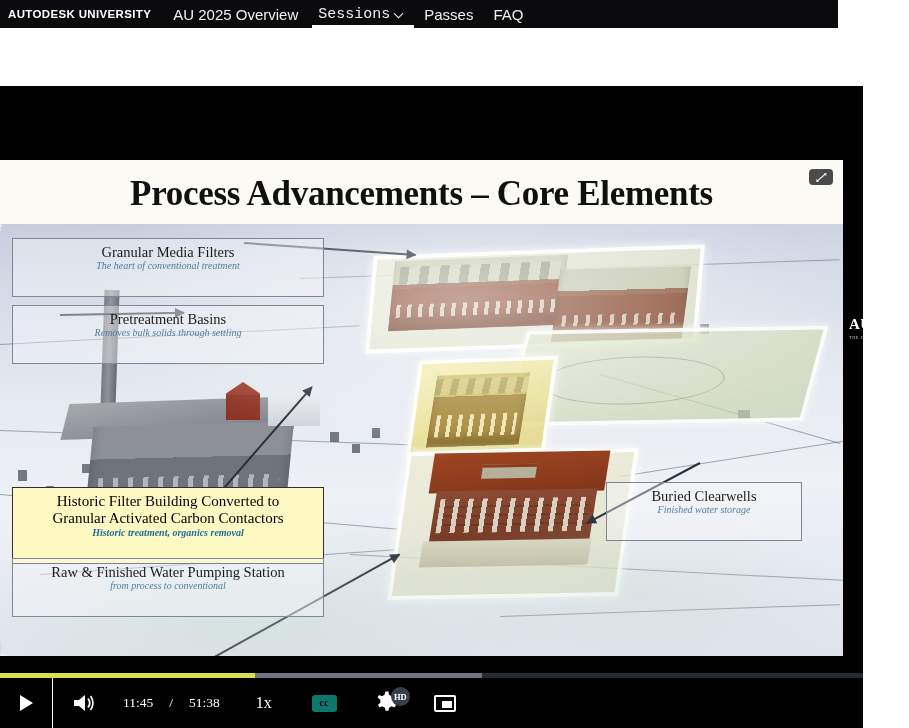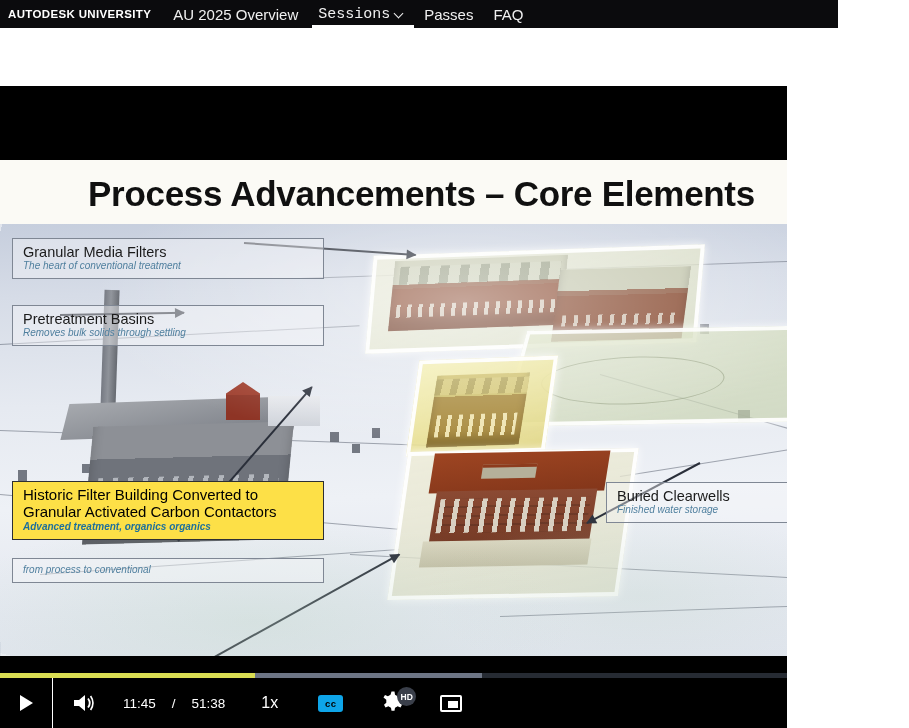--- a/index.html
+++ b/index.html
@@ -43,23 +43,24 @@
 
   
   .pagegap {
     position: absolute; left: 0; top: 28px; width: 909px; height: 58px;
     background: #ffffff;
   }
 
   
   .player {
     position: absolute; left: 0; top: 86px;
-    width: 787px; height: 642px;
+    width: 863px; height: 642px;
     background: #000000;
     overflow: hidden;
+    font-family: Liberation Serif, serif;
   }
 
   
   .stage {
     position: absolute; left: 0; top: 74px;
     width: 843px; height: 496px;
     background: #fbfaf5;
     overflow: hidden;
   }
 
@@ -249,32 +250,33 @@
     content: ""; position: absolute; right: -1px; top: -4px;
     border-left: 10px solid #2a2f3a;
     border-top: 5px solid transparent;
     border-bottom: 5px solid transparent;
   }
 
   
   .callout {
     position: absolute; z-index: 14;
     border: 1px solid #7f8794;
-    padding: 5px 10px 7px;
+    padding: 5px 10px 25px;
+    text-align: center;
     line-height: 1.12;
     background: rgba(248,249,251,.42);
   }
   .callout .hd {
     font-size: 14.5px; color: #1b1b1b; white-space: nowrap;
   }
   .callout .sub {
     font-size: 10px; font-style: italic; color: #4f7f9e;
   }
   .callout.solid {
-    background: #fde047; border: 1.6px solid #2d2f33;
+    background: #fef9c3; border: 1.6px solid #2d2f33; margin-top: 6px;
   }
   .callout.solid .hd { font-size: 15px; color: #000; }
   .callout.solid .sub { color: #1d6f9c; font-weight: bold; }
 
   #callout-granular   { left: 12px;  top: 78px;  width: 312px; }
   #callout-pretreat   { left: 12px;  top: 145px; width: 312px; }
   #callout-historic   { left: 12px;  top: 321px; width: 312px; }
   #callout-raw        { left: 12px;  top: 398px; width: 312px; }
   #callout-clearwells { left: 606px; top: 322px; width: 196px; }
 
@@ -324,21 +326,21 @@
   }
   .ctl-vol   { width: 54px; height: 50px; margin-left: 4px; }
   .time {
     color: #ffffff; font-size: 13.5px; display: flex; align-items: center;
     margin-left: 12px; white-space: nowrap;
   }
   .time .sep { margin: 0 16px; color: #ffffff; }
   .speed { color: #ffffff; font-size: 16px; margin-left: 36px; }
   .cc-btn {
     margin-left: 40px; width: 25px; height: 17px; border-radius: 3px;
-    background: #0ea5e9; color: #000000;
+    background: #0f766e; color: #000000;
     font-size: 9.5px; font-weight: bold; letter-spacing: .5px;
     display: flex; align-items: center; justify-content: center;
   }
   .gear-wrap { position: relative; margin-left: 37px; width: 30px; height: 26px; }
   .hd-badge {
     position: absolute; right: -6px; top: -3px;
     width: 19px; height: 19px; border-radius: 50%;
     background: #3a3f4a; color: #ffffff;
     font-size: 8.5px; font-weight: bold;
     display: flex; align-items: center; justify-content: center;
@@ -442,24 +444,25 @@
     </div>
 
     <div class="callout" id="callout-pretreat">
       <div class="hd">Pretreatment Basins</div>
       <div class="sub">Removes bulk solids through settling</div>
     </div>
 
     <div class="callout solid" id="callout-historic">
       <div class="hd">Historic Filter Building Converted to</div>
       <div class="hd">Granular Activated Carbon Contactors</div>
-      <div class="sub">Advanced treatment, organics organics</div>
+      <div class="sub">Historic treatment, organics removal</div>
     </div>
 
     <div class="callout" id="callout-raw">
+      <div class="hd">Raw &amp; Finished Water Pumping Station</div>
       <div class="sub">from process to conventional</div>
     </div>
 
     <div class="callout" id="callout-clearwells">
       <div class="hd">Buried Clearwells</div>
       <div class="sub">Finished water storage</div>
     </div>
 
     <div class="expand-btn">
       <svg width="13" height="11" viewBox="0 0 13 11">

